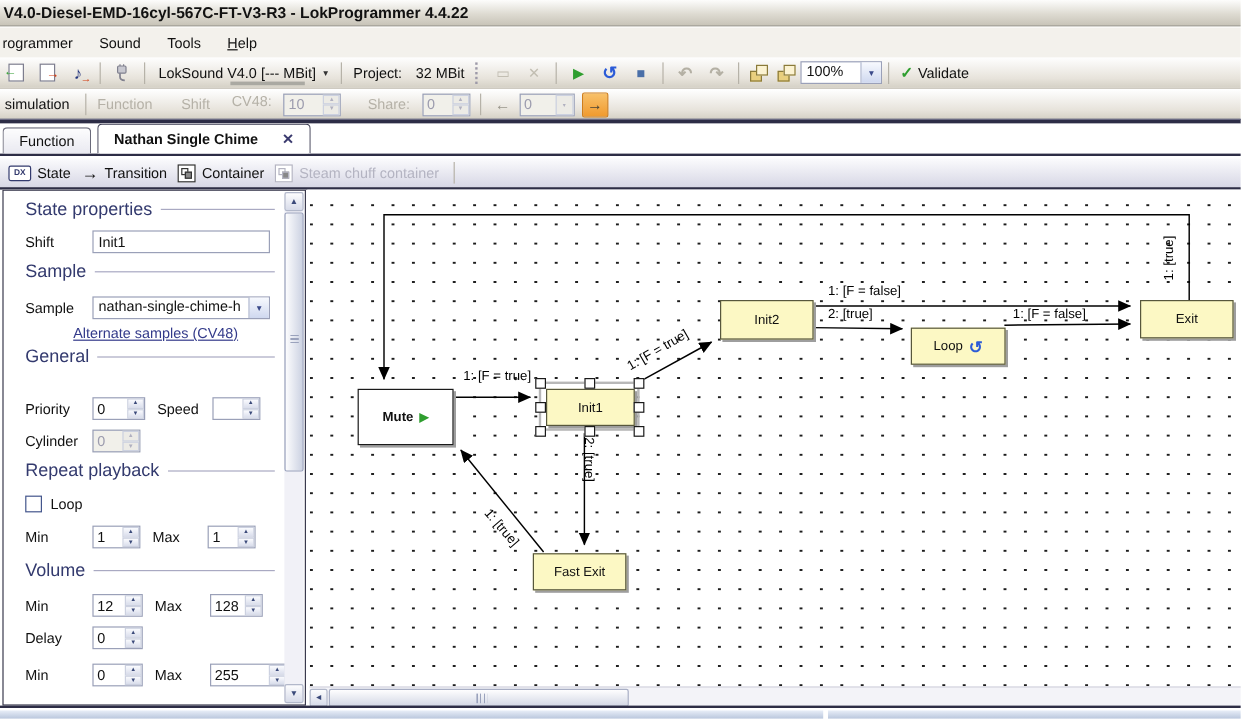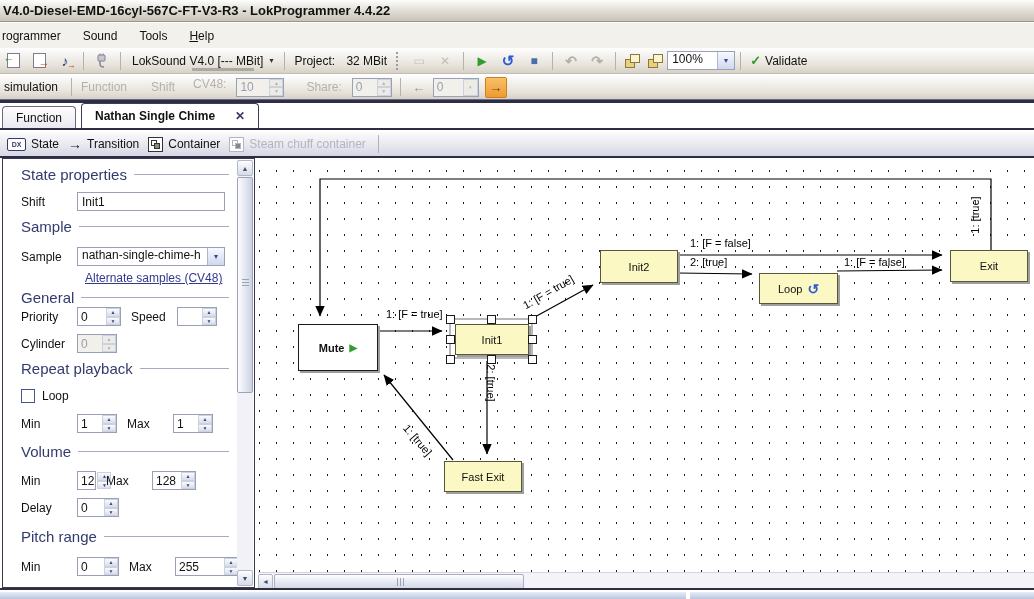--- a/index.html
+++ b/index.html
@@ -90,21 +90,21 @@
     border:1px solid #3a3a4e;box-sizing:border-box}
   .panel-inner{position:absolute;left:18px;top:4px;width:208px}
   .phead{display:flex;align-items:center;gap:7px;color:#333a6e;font-size:15px;white-space:nowrap}
   .phead .hline{flex:1;height:1px;background:#a9a9c2;min-width:10px}
   .prow{display:flex;align-items:center}
   .plabel{width:56px;flex:none}
   .plabel2{width:46px;margin-left:10px;flex:none}
   .pinput{width:148px;height:19px;border:1px solid #9aa0b8;box-sizing:border-box;
     display:flex;align-items:center;padding:0 4px;background:#fff}
   .pselect{width:148px}
-  .plink{color:#333a8a;text-decoration:underline;margin-left:64px}
+  .plink{color:#333a8a;text-decoration:underline;margin-left:40px}
   .cbx{width:12px;height:12px;border:1px solid #44568c;background:#fff;margin-right:7px;flex:none}
 
   
   .vscroll{position:absolute;right:1px;top:1px;width:16px;height:426px;background:#f1f1f7}
   .sbtn{position:absolute;left:0;width:16px;height:16px;background:linear-gradient(#fdfdfe,#d7dbe9);
     border:1px solid #b2b8ca;border-radius:2px;box-sizing:border-box;
     display:flex;align-items:center;justify-content:center;font-size:7px;color:#3b4a7a}
   .vthumb{position:absolute;left:0;top:17px;width:16px;height:216px;
     background:linear-gradient(90deg,#fdfdfe,#ccd2e2);border:1px solid #9aa2bc;border-radius:2px;box-sizing:border-box}
   .vthumb::after{content:"";position:absolute;left:4px;top:101px;width:7px;height:9px;
@@ -328,21 +328,21 @@
         <span class="dbtn">▾</span>
       </span>
     </div>
     <div class="prow" style="margin-top:5px">
       <span class="plink">Alternate samples (CV48)</span>
     </div>
     <div class="phead" style="margin-top:4px">
       <span>General</span>
         <span class="hline"></span>
     </div>
-    <div class="prow" style="margin-top:1px">
+    <div class="prow" style="margin-top:25px">
       <span class="plabel">Priority</span>
       <span class="spin" style="width:44px">
         <span class="v">0</span>
         <span class="ud">
             <span>▲</span>
             <span>▼</span>
           </span>
       </span>
       <span class="plabel2">Speed</span>
       <span class="spin" style="width:40px">
@@ -388,21 +388,21 @@
             <span>▼</span>
           </span>
       </span>
     </div>
     <div class="phead" style="margin-top:10px">
       <span>Volume</span>
         <span class="hline"></span>
     </div>
     <div class="prow" style="margin-top:11px">
       <span class="plabel">Min</span>
-      <span class="spin" style="width:19px">
+      <span class="spin" style="width:42px">
         <span class="v">12</span>
         <span class="ud">
             <span>▲</span>
             <span>▼</span>
           </span>
       </span>
       <span class="plabel2">Max</span>
       <span class="spin" style="width:44px">
         <span class="v">128</span>
         <span class="ud">
@@ -413,24 +413,20 @@
     </div>
     <div class="prow" style="margin-top:8px">
       <span class="plabel">Delay</span>
       <span class="spin" style="width:42px">
         <span class="v">0</span>
         <span class="ud">
             <span>▲</span>
             <span>▼</span>
           </span>
       </span>
-    </div>
-    <div class="phead" style="margin-top:11px">
-      <span>Pitch range</span>
-        <span class="hline"></span>
     </div>
     <div class="prow" style="margin-top:12px">
       <span class="plabel">Min</span>
       <span class="spin" style="width:42px">
         <span class="v">0</span>
         <span class="ud">
             <span>▲</span>
             <span>▼</span>
           </span>
       </span>

